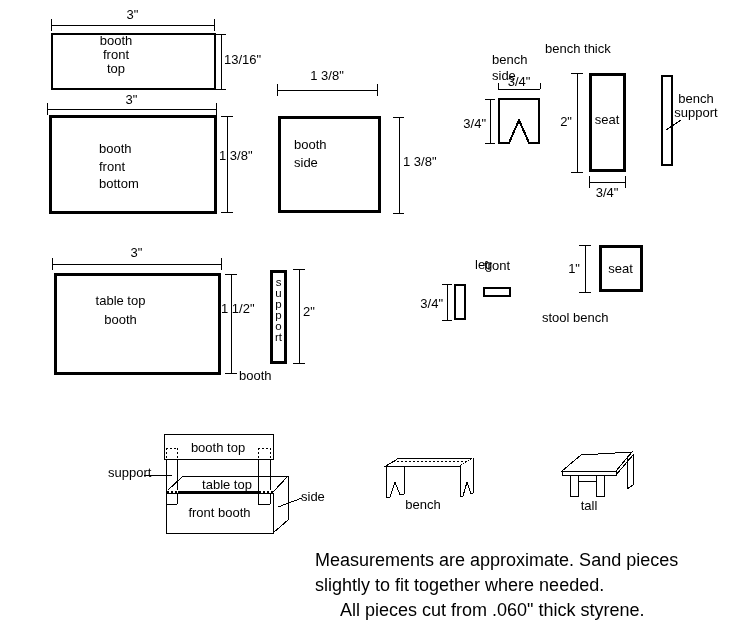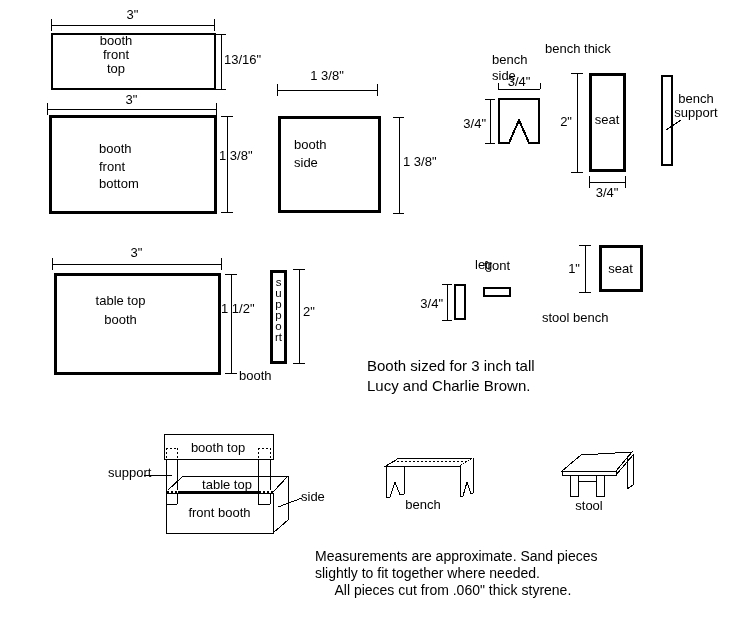--- a/index.html
+++ b/index.html
@@ -3,21 +3,21 @@
 <meta charset="utf-8">
 <style>
   html,body{margin:0;padding:0;background:#fff}
   .stage{position:relative;width:731px;height:634px;background:#fff;
          font-family:"Liberation Sans",sans-serif;color:#000;overflow:hidden}
   .stage svg{position:absolute;left:0;top:0}
   .lbl{position:absolute;font-size:13px;line-height:15px;white-space:pre-line}
   .c{text-align:center}
   .r{text-align:right}
   .note{font-size:15px;line-height:20px}
-  .footer{font-size:14px;line-height:17px;white-space:pre-wrap}
+  .footer{font-size:18px;line-height:25px;white-space:pre-wrap}
   .vtext{width:9px;font-size:11.5px;line-height:11px;word-break:break-all;text-align:center}
 </style>
 </head>
 <body>
 
 <div class="stage">
 
   <svg width="731" height="634" viewBox="0 0 731 634" shape-rendering="crispEdges">
     <g stroke="#000" fill="none" stroke-width="1">
 
@@ -147,27 +147,25 @@
   <div class="lbl vtext" style="left:274px;top:277px">support</div>
   <div class="lbl" style="left:303px;top:304px">2"</div>
 
   <div class="lbl" style="left:475px;top:257px">leg</div>
   <div class="lbl" style="left:484px;top:258px">front</div>
   <div class="lbl r" style="left:414px;top:296px;width:29px">3/4"</div>
   <div class="lbl r" style="left:556px;top:261px;width:24px">1"</div>
   <div class="lbl c" style="left:600px;top:261px;width:41px">seat</div>
   <div class="lbl" style="left:542px;top:310px">stool bench</div>
 
-  <div class="lbl note" style="left:367px;top:356px">Booth sized for 3 inch tall
-Lucy and Charlie Brown.</div>
   <div class="lbl footer" style="left:315px;top:548px">Measurements are approximate. Sand pieces
 slightly to fit together where needed.
      All pieces cut from .060" thick styrene.</div>
 
   <div class="lbl c" style="left:168px;top:440px;width:100px">booth top</div>
   <div class="lbl" style="left:108px;top:465px">support</div>
   <div class="lbl c" style="left:166px;top:477px;width:122px">table top</div>
   <div class="lbl c" style="left:166px;top:505px;width:107px">front booth</div>
   <div class="lbl" style="left:301px;top:489px">side</div>
   <div class="lbl c" style="left:386px;top:497px;width:74px">bench</div>
-  <div class="lbl c" style="left:562px;top:498px;width:54px">stool</div>
+  <div class="lbl c" style="left:562px;top:498px;width:54px">tall</div>
 
 </div>
 
 </body></html>

